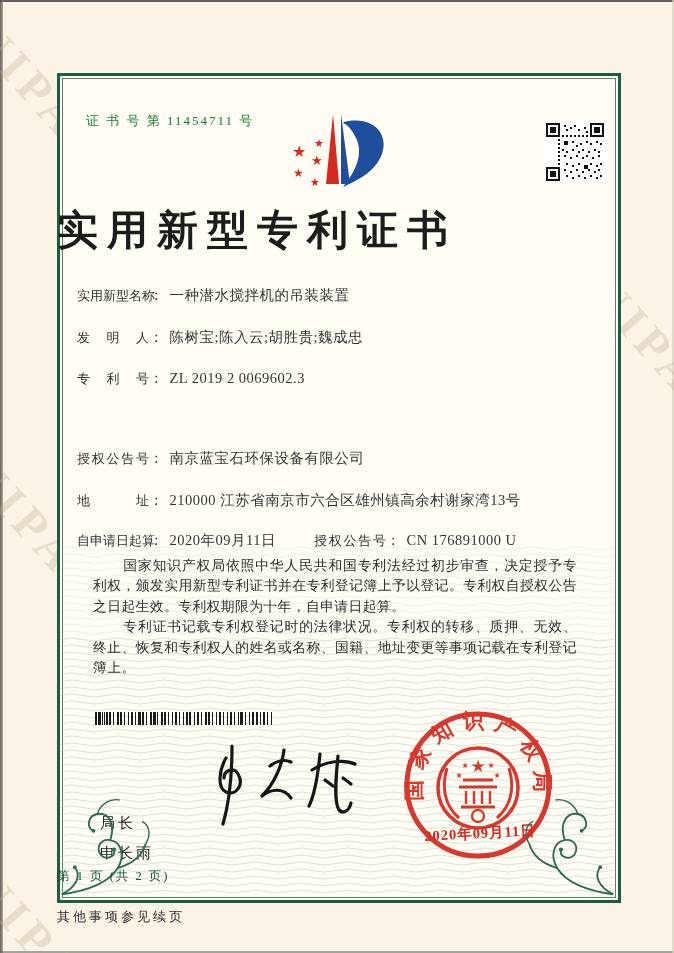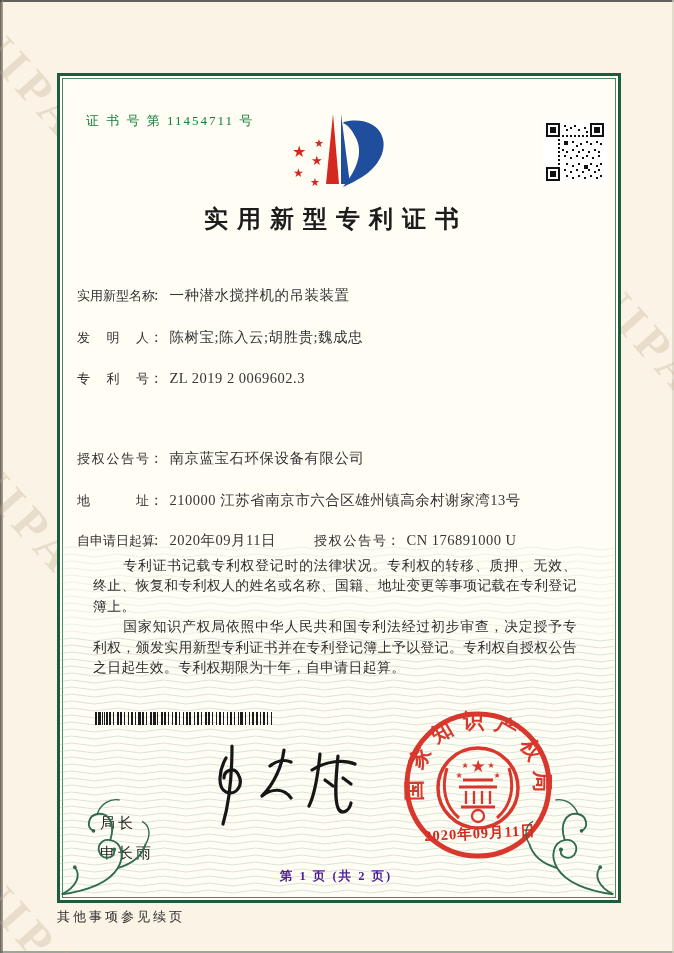--- a/index.html
+++ b/index.html
@@ -22,22 +22,22 @@
   .wm2{left:592px;top:236px;font-size:47px;transform:rotate(48deg);}
   .wm3{left:-30px;top:416px;font-size:47px;transform:rotate(48deg);}
   .wm4{left:408px;top:256px;font-size:53px;transform:rotate(48deg);opacity:.22;color:#cfc0a8;}
   .wm5{left:-26px;top:830px;font-size:47px;transform:rotate(48deg);}
   .wm6{left:118px;top:556px;font-size:44px;transform:rotate(48deg);opacity:.15;}
 
   .certno{position:absolute;left:86px;top:112px;font-size:13px;letter-spacing:2px;color:#15803d;}
   .logo{position:absolute;left:286px;top:110px;}
   .qr{position:absolute;left:543px;top:120px;width:58px;height:58px;background:#fff;padding:3px;}
 
-  .title{position:absolute;left:57px;top:203px;width:558px;text-align:center;
-         font-size:24px;font-weight:900;letter-spacing:9px;color:#1c1c1c;}
+  .title{position:absolute;left:57px;top:203px;width:558px;text-align:left;
+         font-size:41px;font-weight:900;letter-spacing:9px;color:#1c1c1c;}
 
   .row{position:absolute;left:77px;font-size:14.5px;white-space:nowrap;color:#353535;}
   .flabel{display:inline-block;width:72px;font-size:13px;text-align:justify;text-align-last:justify;
           vertical-align:baseline;color:#303030;}
   .colon{margin-right:6px;}
   .fvalue{letter-spacing:.5px;}
   .r1{top:286px}.r2{top:328px}.r3{top:369px}.r4{top:408px}.r5{top:449px}.r6{top:491px}.r7{top:531px}
   .grant2{margin-left:38px;}
 
   .body-text{position:absolute;left:93px;top:556px;width:484px;font-size:13.8px;line-height:20.4px;
@@ -54,22 +54,22 @@
   .signature{position:absolute;left:196px;top:740px;}
 
   .seal{position:absolute;left:403px;top:710px;opacity:.92;}
   .seal-date{position:absolute;left:404px;top:824px;width:152px;text-align:center;color:#d5281e;
              font-size:14.5px;letter-spacing:1px;transform:rotate(-3deg);font-weight:bold;}
 
   .flourish{position:absolute;pointer-events:none;}
   .fl-left{left:58px;top:786px;}
   .fl-right{left:505px;top:786px;transform:scaleX(-1);}
 
-  .pageno{position:absolute;left:57px;top:868px;width:558px;text-align:center;
-          font-size:12.5px;letter-spacing:2px;color:#4c1d95;font-weight:bold;}
+  .pageno{position:absolute;left:57px;top:868px;width:558px;text-align:left;
+          font-size:12.5px;letter-spacing:2px;color:#14532d;}
   .footnote{position:absolute;left:57px;top:908px;width:558px;
             font-size:13px;letter-spacing:3px;color:#2e2e2e;}
 </style>
 </head>
 <body>
 
 <div class="page">
 
   <div class="edge-top"></div>
   <div class="edge-left"></div>
@@ -144,22 +144,22 @@
     <span class="flabel">授权公告号</span><span class="colon">：</span><span class="fvalue">南京蓝宝石环保设备有限公司</span>
   </div>
   <div class="row r6">
     <span class="flabel">地址</span><span class="colon">：</span><span class="fvalue">210000 江苏省南京市六合区雄州镇高余村谢家湾13号</span>
   </div>
   <div class="row r7">
     <span class="flabel">自申请日起算</span><span class="colon">：</span><span class="fvalue">2020年09月11日</span><span class="flabel grant2">授权公告号</span><span class="colon">：</span><span class="fvalue">CN 176891000 U</span>
   </div>
 
   <div class="body-text">
+    <p>国家知识产权局依照中华人民共和国专利法经过初步审查，决定授予专利权，颁发实用新型专利证书并在专利登记簿上予以登记。专利权自授权公告之日起生效。专利权期限为十年，自申请日起算。</p>
     <p>专利证书记载专利权登记时的法律状况。专利权的转移、质押、无效、终止、恢复和专利权人的姓名或名称、国籍、地址变更等事项记载在专利登记簿上。</p>
-    <p>国家知识产权局依照中华人民共和国专利法经过初步审查，决定授予专利权，颁发实用新型专利证书并在专利登记簿上予以登记。专利权自授权公告之日起生效。专利权期限为十年，自申请日起算。</p>
   </div>
 
   <div class="barcode"></div>
 
   <div class="director">
     <div>局长</div>
     <div>申长雨</div>
   </div>
 
   <svg class="signature" width="170" height="90" viewBox="0 0 170 90">

